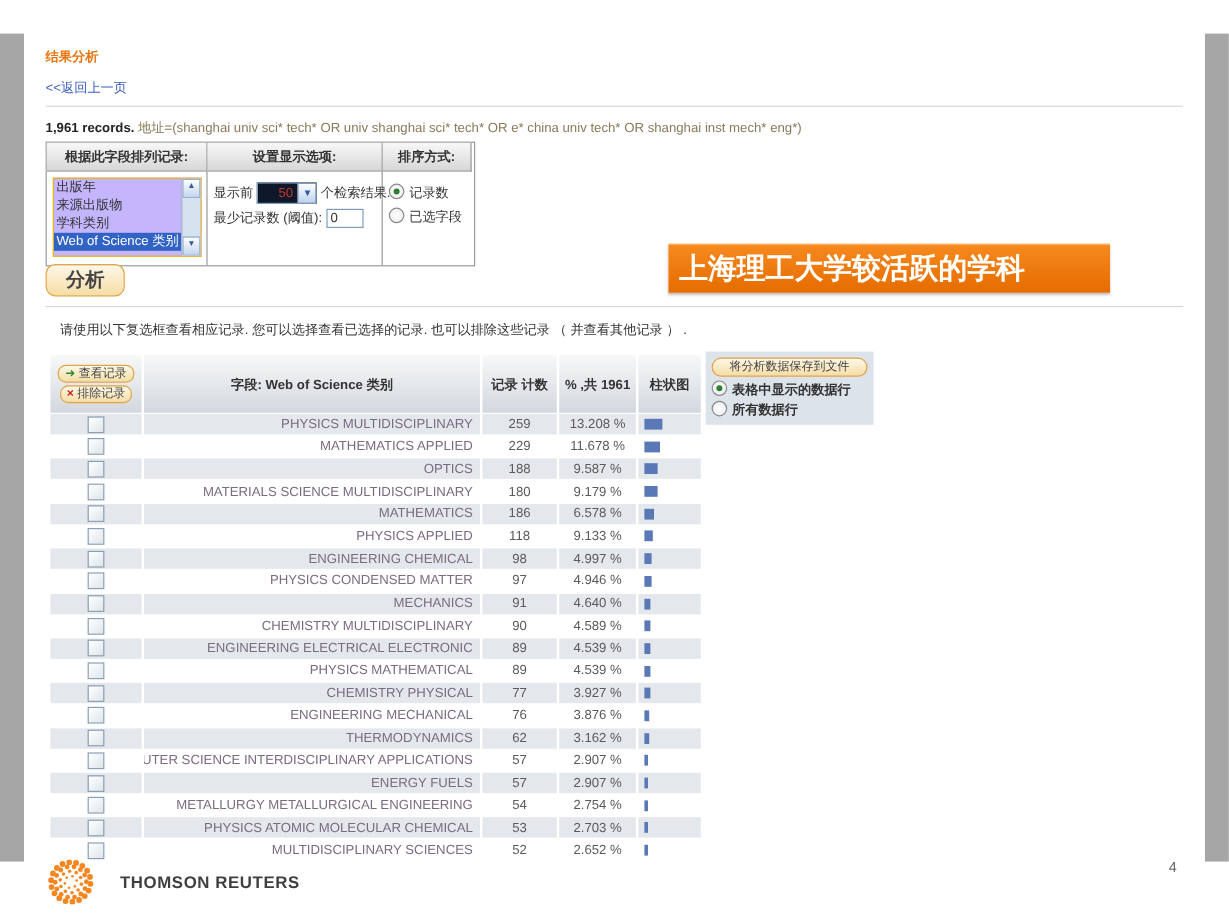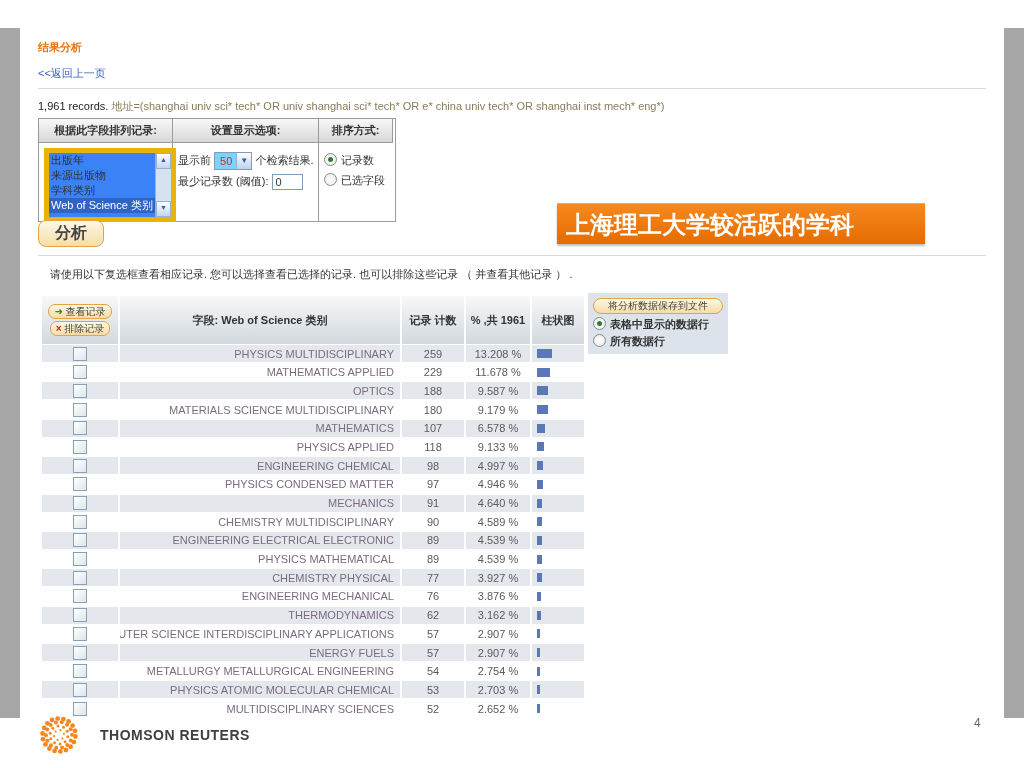--- a/index.html
+++ b/index.html
@@ -10,39 +10,39 @@
   }
   .side-bar{position:absolute;top:28px;width:20px;height:690px;background:#a6a6a6;}
   .side-bar.left{left:0;}
   .side-bar.right{left:1004px;}
   .content{position:absolute;left:20px;top:28px;width:984px;height:690px;background:#fff;overflow:hidden;}
 
   .page-title{position:absolute;left:18px;top:12px;font-size:11px;font-weight:bold;color:#e87511;}
   .back-link{position:absolute;left:18px;top:38px;font-size:11px;color:#3a5fbf;text-decoration:none;}
   .hr1{position:absolute;left:18px;top:60px;width:948px;height:1px;background:#d9d9d9;}
   .records-line{position:absolute;left:18px;top:71px;font-size:11px;color:#333;white-space:nowrap;}
-  .records-line .cnt{font-weight:normal;color:#222;}
+  .records-line .cnt{font-weight:bold;color:#222;}
   .records-line .qry{color:#8a7a5a;}
 
   
   .ctrl{position:absolute;left:18px;top:90px;width:356px;border:1px solid #9a9a9a;border-collapse:collapse;display:grid;grid-template-columns:134px 146px 74px;background:#fff;}
   .ctrl .hd{background:linear-gradient(#f8f8f8,#d7d7d7);border-bottom:1px solid #9a9a9a;border-right:1px solid #9a9a9a;font-size:11px;font-weight:bold;color:#333;text-align:center;padding:4px 2px;}
   .ctrl .hd:last-child{border-right:none;}
   .ctrl .bd{border-right:1px solid #9a9a9a;padding:5px;height:68px;position:relative;}
   .ctrl .bd:last-child{border-right:none;}
 
-  .listbox{width:122px;height:64px;border:5px solid #eab308;background:#3b82f6;display:flex;font-size:11px;}
+  .listbox{width:122px;height:64px;border:1px solid #eab308;background:#c4b5fd;display:flex;font-size:11px;}
   .lb-opts{flex:1;overflow:hidden;}
   .lb-opt{padding:0 2px;height:15px;line-height:15px;color:#333;white-space:nowrap;overflow:hidden;}
   .lb-opt.sel{background:#3163c5;color:#fff;}
   .lb-scroll{width:15px;background:#d6e2f0;display:flex;flex-direction:column;justify-content:space-between;border-left:1px solid #aac;}
   .lb-btn{height:14px;background:linear-gradient(#fdfefe,#c5d6ef);border:1px solid #9ab0d0;font-size:7px;color:#3a5a9a;text-align:center;line-height:12px;}
 
   .opt-line{font-size:11px;color:#333;margin:4px 0;white-space:nowrap;}
-  .select50{display:inline-block;border:1px solid #7f9db9;background:#7dd3fc;height:16px;line-height:16px;vertical-align:middle;font-size:11px;}
+  .select50{display:inline-block;border:1px solid #7f9db9;background:#0f172a;height:16px;line-height:16px;vertical-align:middle;font-size:11px;padding-left:12px;}
   .select50 .val{color:#c0392b;padding:0 4px 0 5px;}
   .select50 .arrow{display:inline-block;width:14px;height:16px;background:linear-gradient(#fdfefe,#bcd2ef);border-left:1px solid #9ab0d0;color:#33589c;font-size:8px;text-align:center;line-height:15px;vertical-align:top;}
   .input0{display:inline-block;border:1px solid #7f9db9;width:26px;height:14px;line-height:14px;font-size:11px;color:#333;padding-left:3px;vertical-align:middle;background:#fff;}
 
   .radio{display:inline-block;width:11px;height:11px;border-radius:50%;border:1px solid #8a8a8a;background:radial-gradient(#fff,#e8e8e8);vertical-align:-2px;margin-right:4px;position:relative;}
   .radio.sel::after{content:"";position:absolute;left:3px;top:3px;width:5px;height:5px;border-radius:50%;background:#2f7d32;}
   .radio-line{font-size:11px;color:#333;margin:5px 0;white-space:nowrap;}
 
   .btn{display:inline-block;background:linear-gradient(#fdf7e6,#f5dda6);border:1px solid #e2a445;border-radius:8px;color:#444;text-align:center;cursor:pointer;}
   .analyze-btn{position:absolute;left:18px;top:192px;font-size:16px;font-weight:bold;padding:2px 16px;}
@@ -197,21 +197,21 @@
           <div class="cell-pct">9.179 %</div>
           <div class="cell-bar">
             <span class="bar" style="width: 11px;"></span>
           </div>
         </div>
         <div class="row alt">
           <div class="cell-cb">
             <span class="cbx"></span>
           </div>
           <div class="cell-cat">MATHEMATICS</div>
-          <div class="cell-num">107</div>
+          <div class="cell-num">186</div>
           <div class="cell-pct">6.578 %</div>
           <div class="cell-bar">
             <span class="bar" style="width: 8px;"></span>
           </div>
         </div>
         <div class="row">
           <div class="cell-cb">
             <span class="cbx"></span>
           </div>
           <div class="cell-cat">PHYSICS APPLIED</div>

